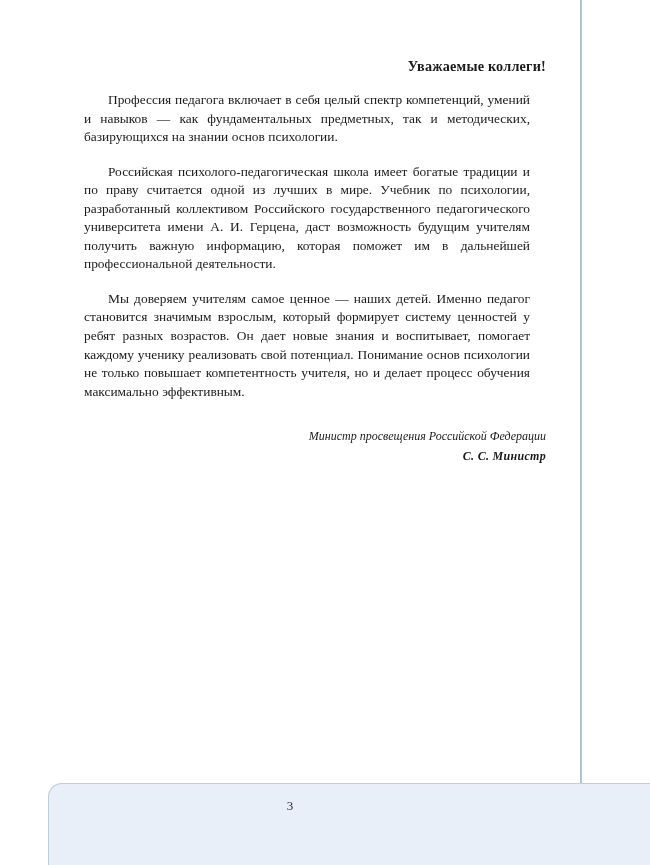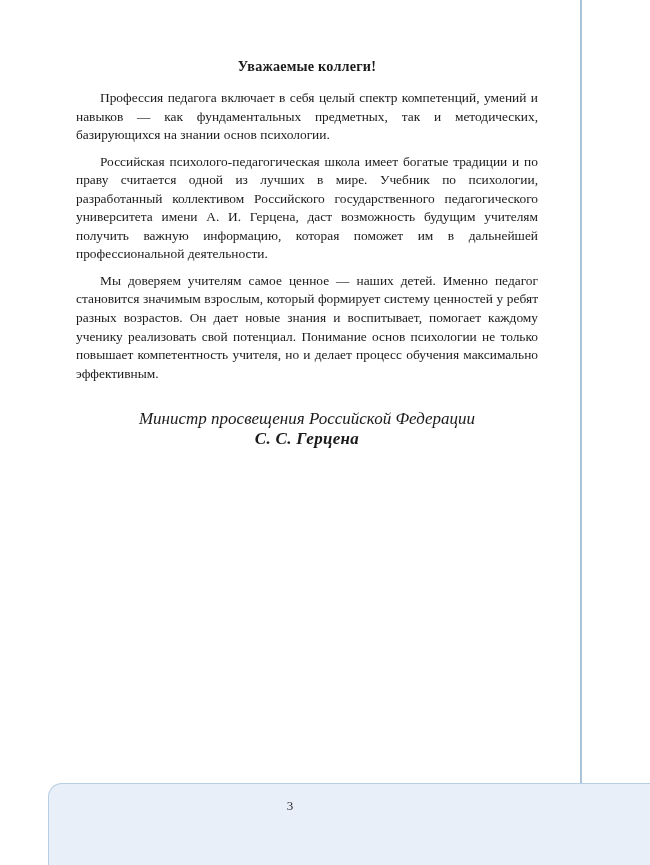--- a/index.html
+++ b/index.html
@@ -62,41 +62,41 @@
   .content {
     position: absolute;
     left: 68px;
     top: 58px;
     width: 478px;
   }
 
   .heading {
     font-size: 14.2px;
     font-weight: bold;
-    text-align: center;
+    text-align: right;
     margin: 0 0 14px 0;
     letter-spacing: 0.2px;
   }
 
   p.para {
-    margin: 8px;
+    margin: 16px;
     font-size: 13.4px;
     line-height: 18.55px;
     text-align: justify;
     text-justify: inter-word;
     text-indent: 24px;
     hyphens: manual;
     word-spacing: 0.1px;
   }
 
   .signature {
     margin-top: 26px;
-    text-align: center;
+    text-align: right;
     font-style: italic;
-    font-size: 17px;
+    font-size: 12px;
     line-height: 19px;
   }
   .signature .role {
     display: block;
     font-weight: normal;
   }
   .signature .name {
     display: block;
     font-weight: bold;
     letter-spacing: 0.3px;
@@ -115,21 +115,21 @@
     <h1 class="heading">Уважаемые коллеги!</h1>
 
     <p class="para">Профессия педагога включает в себя целый спектр компетенций, умений и навыков — как фундаментальных предметных, так и методических, базирующихся на знании основ психологии.</p>
 
     <p class="para">Российская психолого-педагогическая школа имеет богатые традиции и по праву считается одной из лучших в мире. Учебник по психологии, разработанный коллективом Российского государственного педагогического университета имени А. И. Герцена, даст возможность будущим учителям получить важную информацию, которая поможет им в дальнейшей профессиональной деятельности.</p>
 
     <p class="para">Мы доверяем учителям самое ценное — наших детей. Именно педагог становится значимым взрослым, который формирует систему ценностей у ребят разных возрастов. Он дает новые знания и воспитывает, помогает каждому ученику реализовать свой потенциал. Понимание основ психологии не только повышает компетентность учителя, но и делает процесс обучения максимально эффективным.</p>
 
     <div class="signature">
       <span class="role">Министр просвещения Российской Федерации</span>
-      <span class="name">С. С. Герцена</span>
+      <span class="name">С. С. Министр</span>
     </div>
 
   </div>
 
   <div class="footer-bar">
     <div class="page-number">3</div>
   </div>
 
 </div>
 

